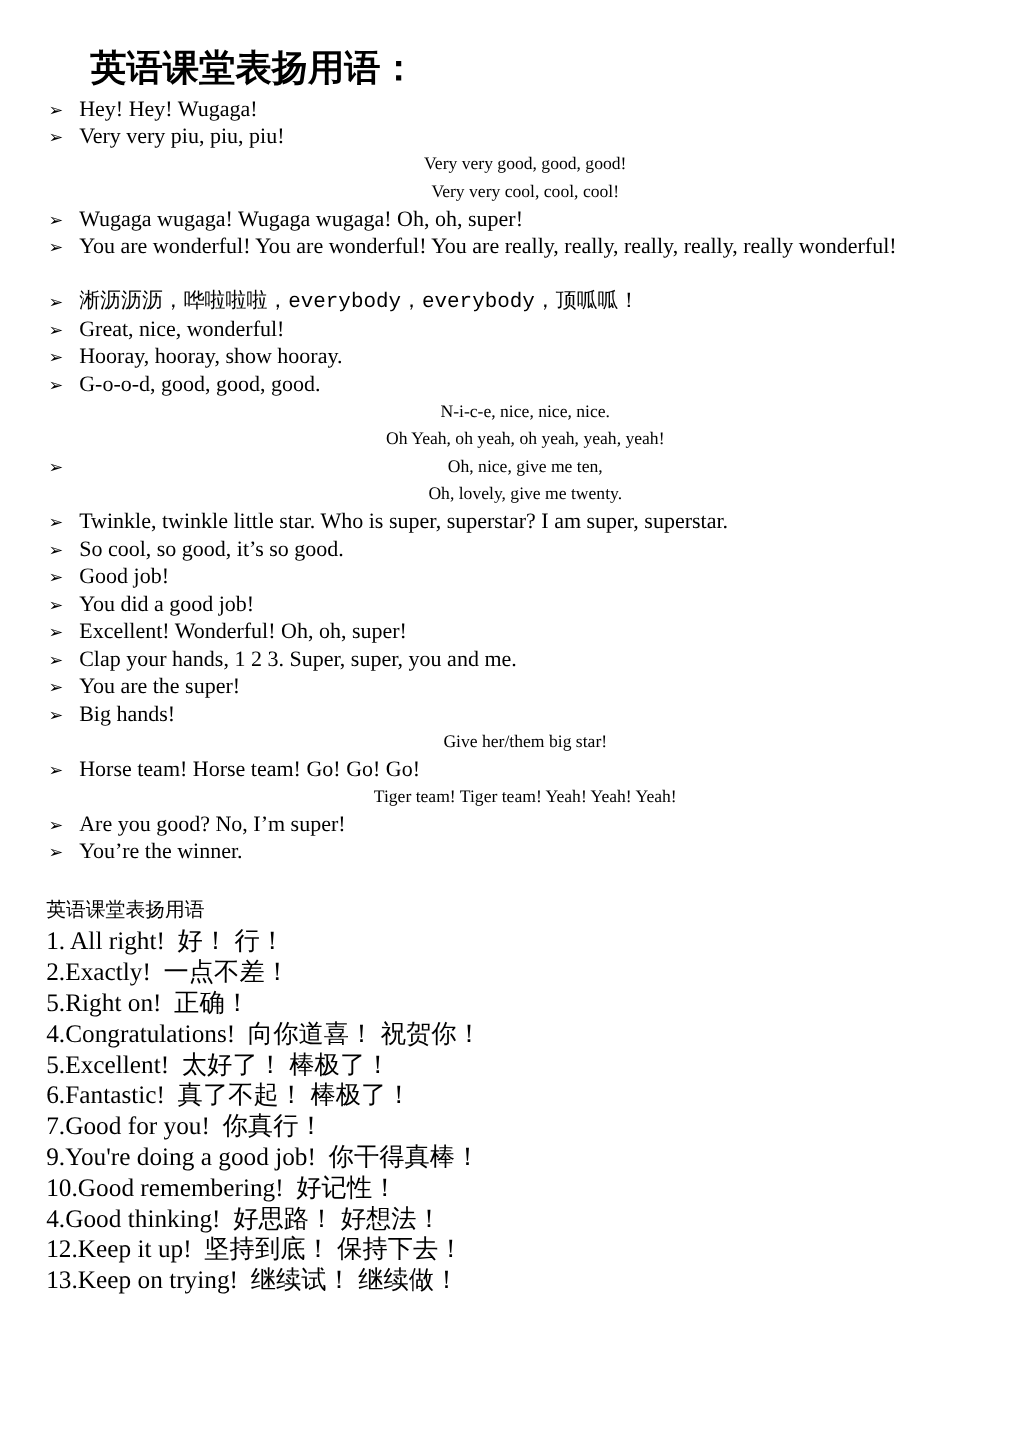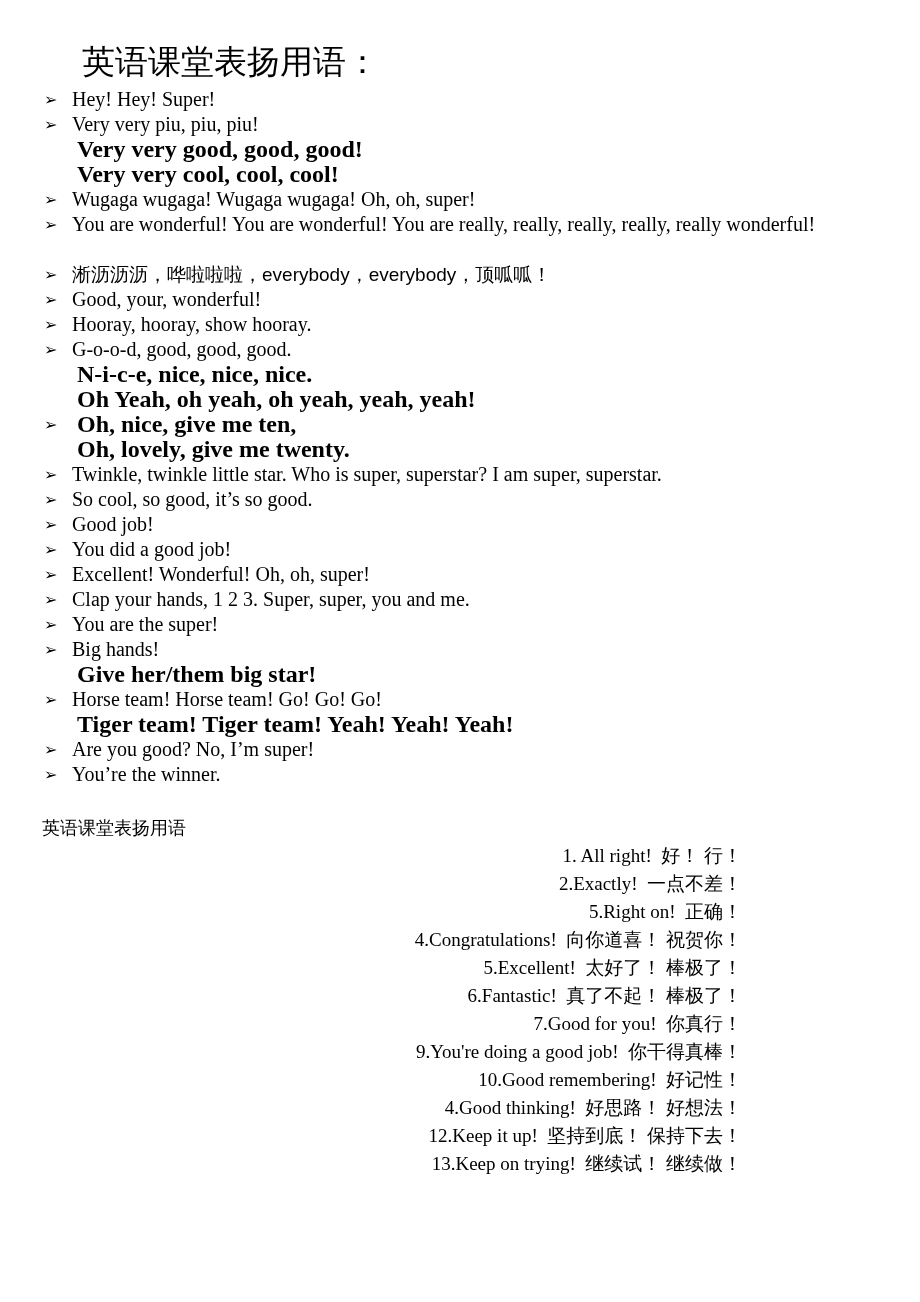--- a/index.html
+++ b/index.html
@@ -23,21 +23,21 @@
     height: 1302px;
   }
 
   
   .doc-title {
     position: absolute;
     left: 82px;
     top: 40px;
     font-family: "DejaVu Serif", "Liberation Serif", serif;
     font-size: 33px;
-    font-weight: normal;
+    font-weight: bold;
     line-height: 44px;
     letter-spacing: 0px;
     white-space: nowrap;
   }
 
   
   .bullet-section {
     position: absolute;
     left: 44px;
     top: 87px;
@@ -73,64 +73,62 @@
   }
 
   .bullet-text {
     display: block;
   }
 
   
   .sub-line {
     display: block;
     padding-left: 5px;
-    font-size: 24px;
+    font-size: 16px;
     line-height: 25px;
-    text-align: left;
-    font-weight: bold;
+    text-align: center;
   }
 
   .cn-inline {
-    font-family: Liberation Sans, sans-serif;
+    font-family: Liberation Mono, monospace;
     font-size: 19px;
   }
 
   
   .numbered-section {
     position: absolute;
     left: 42px;
     top: 814px;
     width: 700px;
   }
 
   .num-heading {
     font-family: "DejaVu Sans", "Liberation Sans", sans-serif;
     font-size: 18px;
     line-height: 28px;
     white-space: pre;
   }
 
   .num-item {
-    font-size: 19px;
+    font-size: 23px;
     line-height: 28px;
     white-space: pre;
-    text-align: right;
   }
 </style>
 </head>
 <body>
 
 <div class="page">
 
   <div class="doc-title">英语课堂表扬用语：</div>
 
   <div class="bullet-section">
       <div class="bullet-item">
         <span class="bullet-marker">➢</span>
-        <span class="bullet-text">Hey! Hey! Super!</span>
+        <span class="bullet-text">Hey! Hey! Wugaga!</span>
       </div>
       <div class="bullet-item">
         <span class="bullet-marker">➢</span>
         <span class="bullet-text">Very very piu, piu, piu!</span>
         <span class="sub-line">Very very good, good, good!</span>
         <span class="sub-line">Very very cool, cool, cool!</span>
       </div>
       <div class="bullet-item">
         <span class="bullet-marker">➢</span>
         <span class="bullet-text">Wugaga wugaga! Wugaga wugaga! Oh, oh, super!</span>
@@ -138,21 +136,21 @@
       <div class="bullet-item justified">
         <span class="bullet-marker">➢</span>
         <span class="bullet-text justified-line">You are wonderful! You are wonderful! You are really, really, really, really, really wonderful!</span>
       </div>
       <div class="bullet-item">
         <span class="bullet-marker">➢</span>
         <span class="bullet-text cn-inline">淅沥沥沥，哗啦啦啦，everybody，everybody，顶呱呱！</span>
       </div>
       <div class="bullet-item">
         <span class="bullet-marker">➢</span>
-        <span class="bullet-text">Good, your, wonderful!</span>
+        <span class="bullet-text">Great, nice, wonderful!</span>
       </div>
       <div class="bullet-item">
         <span class="bullet-marker">➢</span>
         <span class="bullet-text">Hooray, hooray, show hooray.</span>
       </div>
       <div class="bullet-item">
         <span class="bullet-marker">➢</span>
         <span class="bullet-text">G-o-o-d, good, good, good.</span>
         <span class="sub-line">N-i-c-e, nice, nice, nice.</span>
         <span class="sub-line">Oh Yeah, oh yeah, oh yeah, yeah, yeah!</span>

